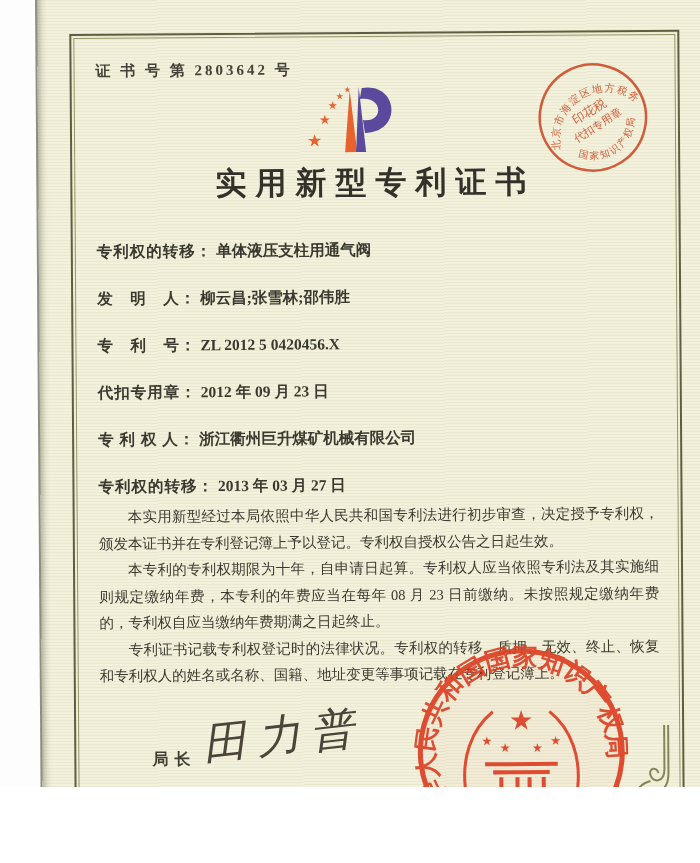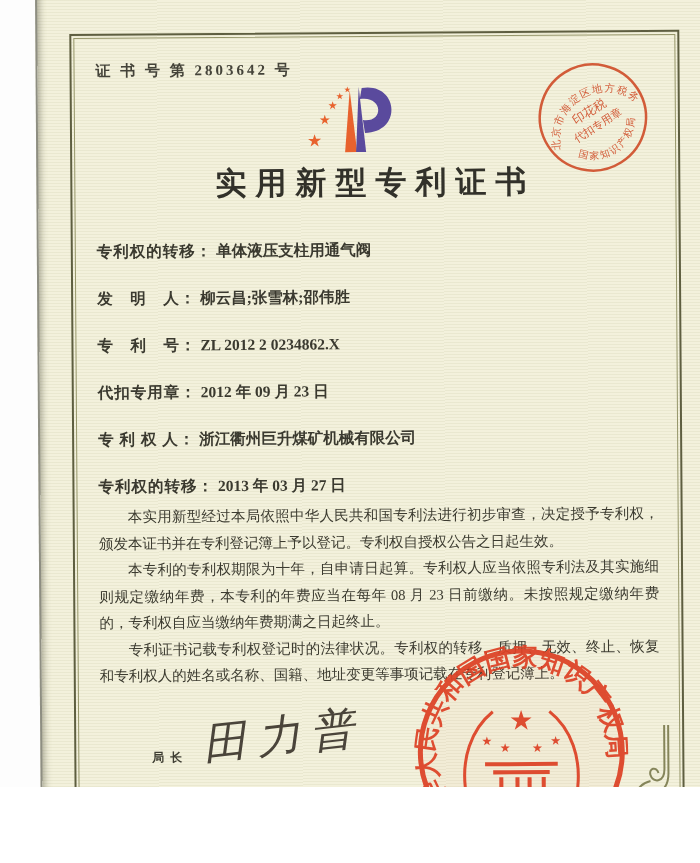--- a/index.html
+++ b/index.html
@@ -32,21 +32,21 @@
   .fields{position:absolute;left:24px;right:22px;top:206px;}
   .field-row{height:20px;margin-bottom:27px;font-size:15.5px;font-weight:600;
              color:#3a392f;white-space:nowrap;}
   .field-label{letter-spacing:1px;}
   .field-value{margin-left:4px;}
 
   .paragraphs{position:absolute;left:24px;right:22px;top:468px;
               font-size:14.5px;line-height:26.5px;text-align:justify;color:#3c3b30;}
   .paragraphs p{margin:0;text-indent:2em;}
 
-  .director{position:absolute;left:76px;top:714px;font-size:12px;
+  .director{position:absolute;left:76px;top:714px;font-size:16px;
             letter-spacing:6px;color:#3f3e33;font-weight:600;}
   .signature{position:absolute;left:126px;top:672px;font-size:44px;font-style:italic;
              letter-spacing:10px;color:#4a443a;transform:rotate(-6deg);}
 
   .office-seal{position:absolute;left:338px;top:612px;width:214px;height:214px;opacity:.93;}
   .seal-date{position:absolute;left:336px;top:756px;width:232px;text-align:center;
              font-size:17px;font-weight:bold;color:#c03a1e;letter-spacing:2px;
              transform:rotate(-2deg);}
 
   .corner-ornament{position:absolute;right:-2px;bottom:-3px;width:92px;height:104px;}
@@ -96,21 +96,21 @@
       <h1 class="title">实用新型专利证书</h1>
 
       <div class="fields">
         <div class="field-row">
           <span class="field-label">专利权的转移：</span><span class="field-value">单体液压支柱用通气阀</span>
         </div>
         <div class="field-row">
           <span class="field-label">发　明　人：</span><span class="field-value">柳云昌;张雪林;邵伟胜</span>
         </div>
         <div class="field-row">
-          <span class="field-label">专　利　号：</span><span class="field-value">ZL 2012 2 0234862.X</span>
+          <span class="field-label">专　利　号：</span><span class="field-value">ZL 2012 5 0420456.X</span>
         </div>
         <div class="field-row">
           <span class="field-label">代扣专用章：</span><span class="field-value">2012 年 09 月 23 日</span>
         </div>
         <div class="field-row">
           <span class="field-label">专 利 权 人：</span><span class="field-value">浙江衢州巨升煤矿机械有限公司</span>
         </div>
         <div class="field-row">
           <span class="field-label">专利权的转移：</span><span class="field-value">2013 年 03 月 27 日</span>
         </div>

